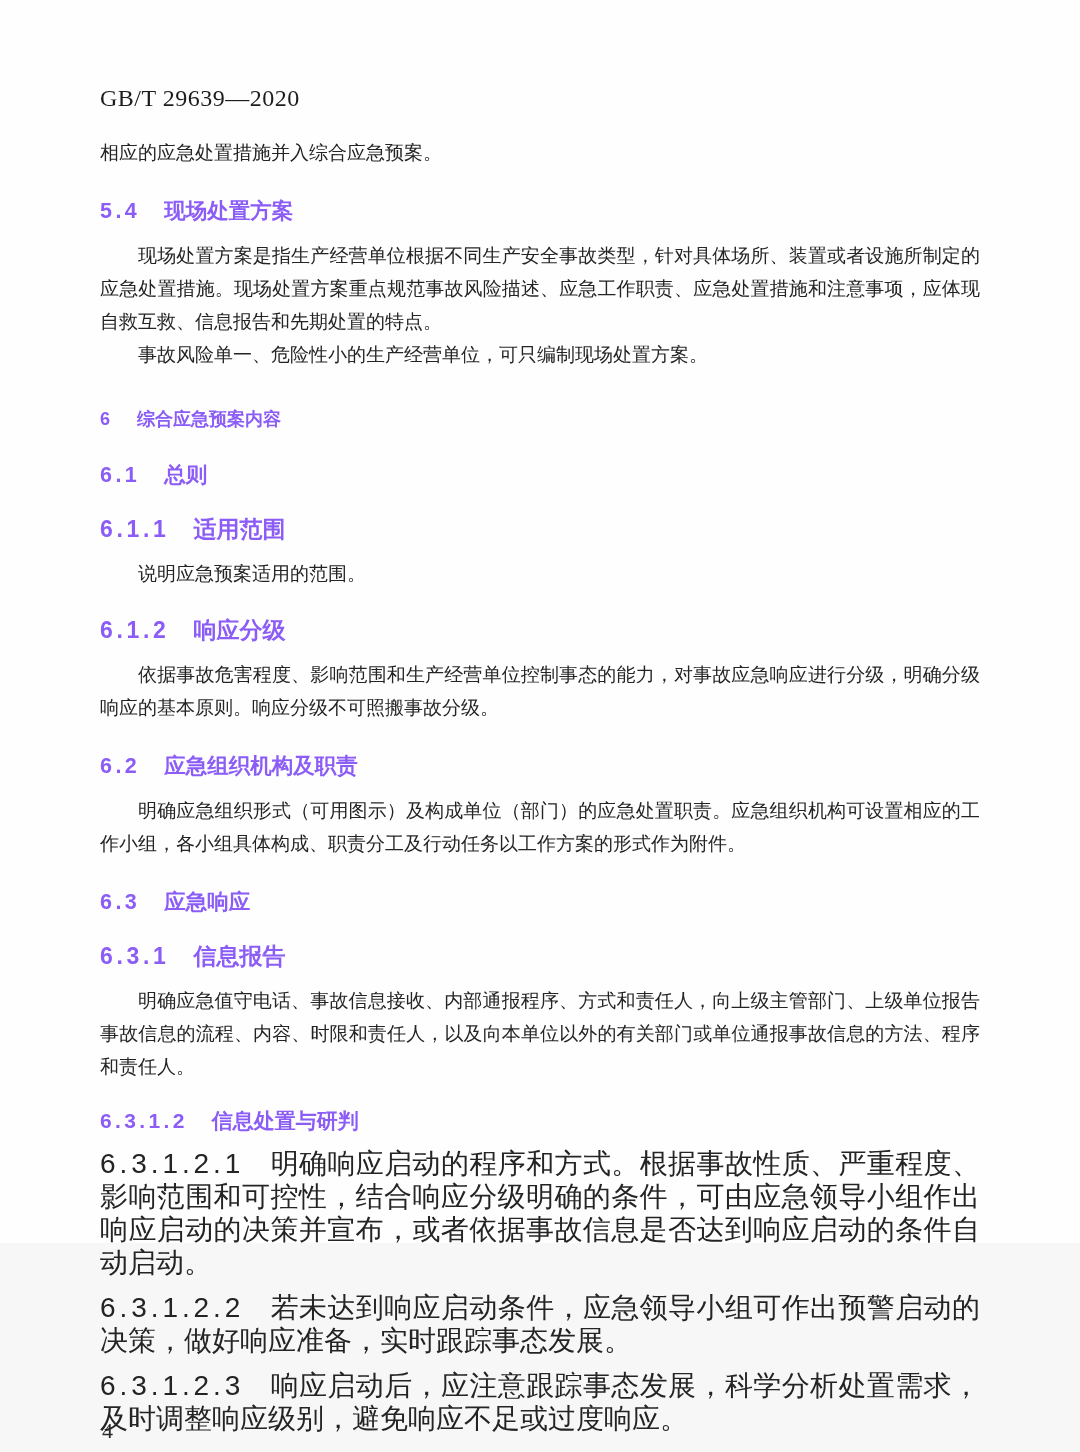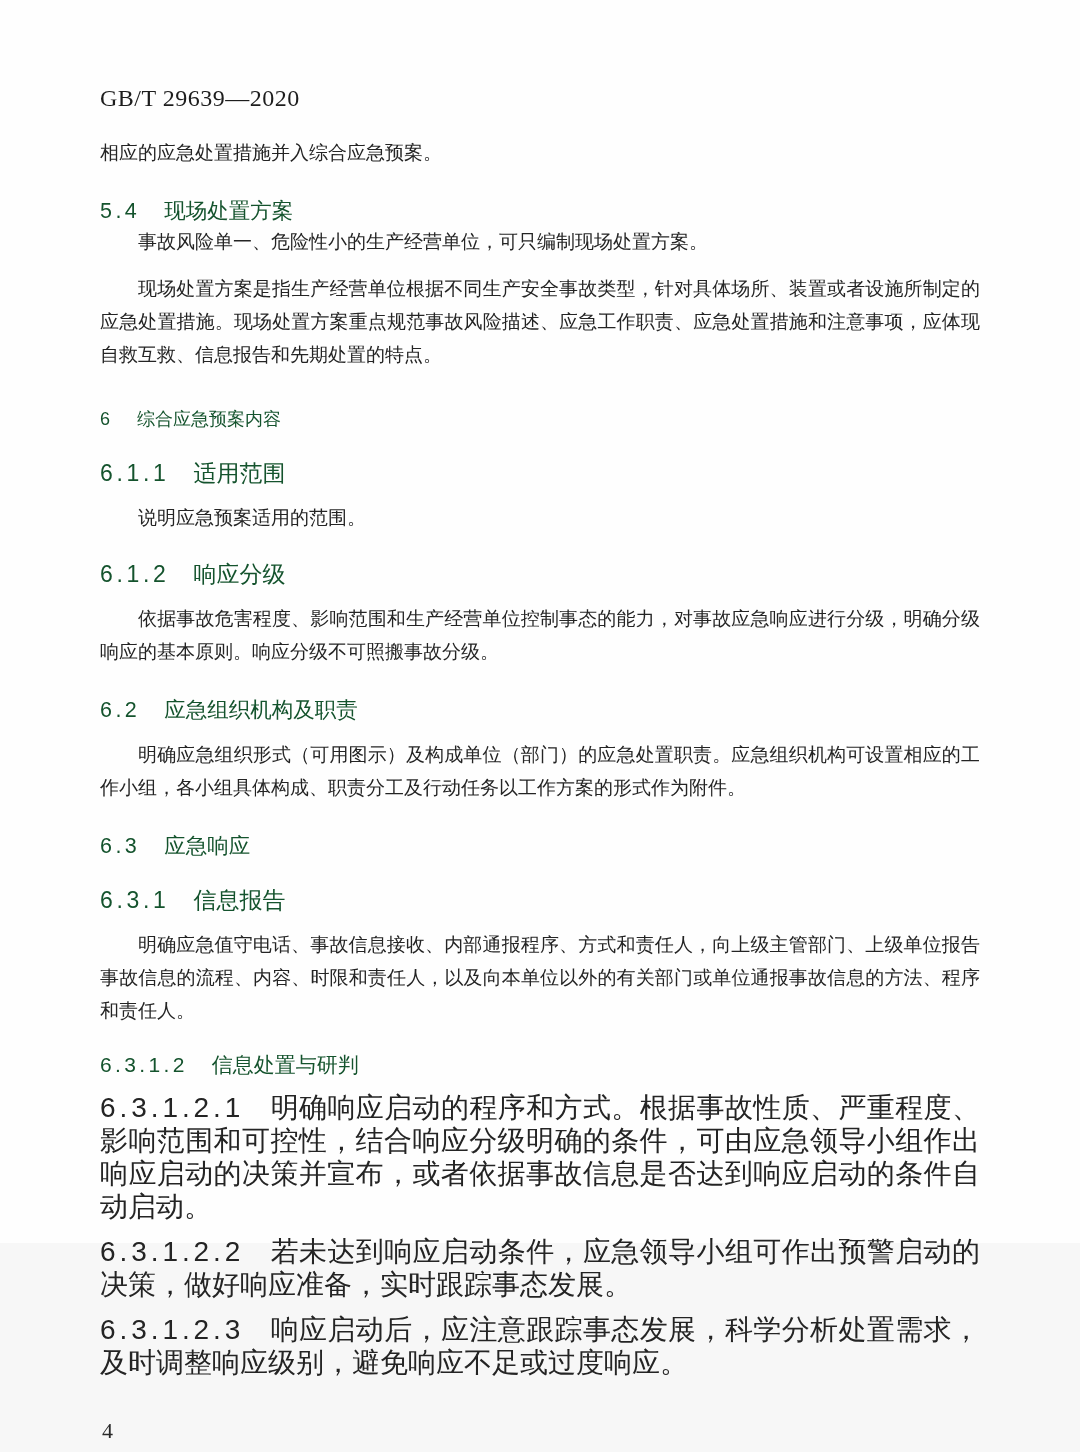--- a/index.html
+++ b/index.html
@@ -58,22 +58,22 @@
   }
   p.numpara .pnum {
     font-family: "Liberation Sans", "DejaVu Sans", sans-serif;
     letter-spacing: 0.14em;
     margin-right: 26px;
     white-space: nowrap;
   }
   
   .h1, .h2, .h3, .h4 {
     font-family: "Liberation Sans", "DejaVu Sans", sans-serif;
-    font-weight: normal;
-    color: #14532d;
+    font-weight: bold;
+    color: #8b5cf6;
     margin: 0;
     line-height: 28px;
   }
   .h1 { font-size: 18px; margin-top: 34px; }
   .h2 { font-size: 21.5px; margin-top: 28px; }
   .h3 { font-size: 23px;   margin-top: 26px; }
   .h4 { font-size: 21px;   margin-top: 24px; }
   .hnum {
     letter-spacing: 0.16em;
     margin-right: 24px;
@@ -95,28 +95,31 @@
 <div class="page">
 
   <div class="doc-header">GB/T 29639—2020</div>
 
   <p class="body cont">相应的应急处置措施并入综合应急预案。</p>
 
   <div class="h2">
     <span class="hnum">5.4</span><span>现场处置方案</span>
   </div>
 
+  <p class="body">现场处置方案是指生产经营单位根据不同生产安全事故类型，针对具体场所、装置或者设施所制定的应急处置措施。现场处置方案重点规范事故风险描述、应急工作职责、应急处置措施和注意事项，应体现自救互救、信息报告和先期处置的特点。</p>
+
   <p class="body tight">事故风险单一、危险性小的生产经营单位，可只编制现场处置方案。</p>
-
-  <p class="body">现场处置方案是指生产经营单位根据不同生产安全事故类型，针对具体场所、装置或者设施所制定的应急处置措施。现场处置方案重点规范事故风险描述、应急工作职责、应急处置措施和注意事项，应体现自救互救、信息报告和先期处置的特点。</p>
 
   <div class="h1">
     <span class="hnum">6</span><span>综合应急预案内容</span>
   </div>
 
+  <div class="h2">
+    <span class="hnum">6.1</span><span>总则</span>
+  </div>
 
   <div class="h3">
     <span class="hnum">6.1.1</span><span>适用范围</span>
   </div>
 
   <p class="body">说明应急预案适用的范围。</p>
 
   <div class="h3">
     <span class="hnum">6.1.2</span><span>响应分级</span>
   </div>

